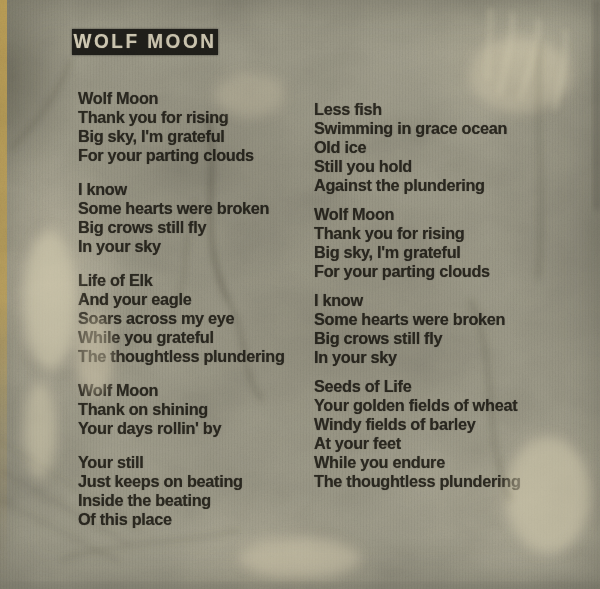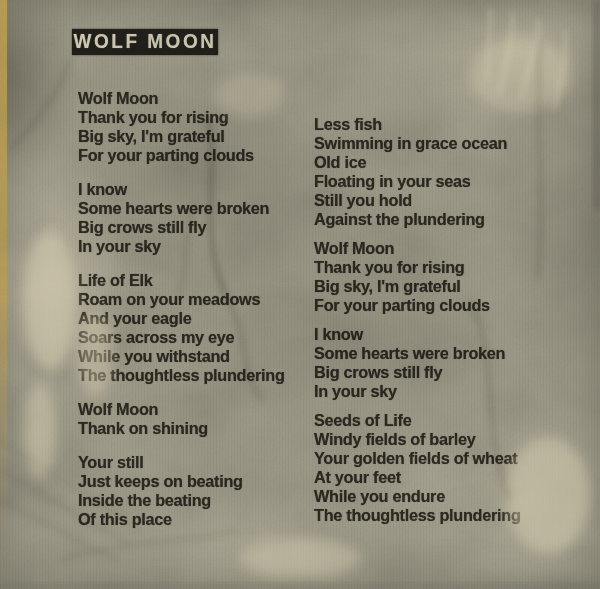--- a/index.html
+++ b/index.html
@@ -51,21 +51,21 @@
     color:#45423b;
     font-size:16.3px;
     line-height:19px;
     font-weight:bold;
     letter-spacing:-0.3px;
     mix-blend-mode:multiply;
     text-shadow:0 0 1px rgba(64,61,55,0.6);
     white-space:nowrap;
   }
   .col-left{left:78px;top:89px;}
-  .col-right{left:314px;top:115px;}
+  .col-right{left:314px;top:100px;}
   .col-left .stanza{margin-bottom:15px;}
   .col-right .stanza{margin-bottom:10px;}
   .texture{
     position:absolute;left:0;top:0;
     pointer-events:none;
   }
 </style>
 </head>
 <body>
 
@@ -85,62 +85,61 @@
         <div class="line">For your parting clouds</div>
       </div>
       <div class="stanza">
         <div class="line">I know</div>
         <div class="line">Some hearts were broken</div>
         <div class="line">Big crows still fly</div>
         <div class="line">In your sky</div>
       </div>
       <div class="stanza">
         <div class="line">Life of Elk</div>
-        <div class="line">Roam on your meadows</div>
         <div class="line">And your eagle</div>
         <div class="line">Soars across my eye</div>
-        <div class="line">While you withstand</div>
+        <div class="line">While you grateful</div>
         <div class="line">The thoughtless plundering</div>
       </div>
       <div class="stanza">
         <div class="line">Wolf Moon</div>
         <div class="line">Thank on shining</div>
+        <div class="line">Your days rollin' by</div>
       </div>
       <div class="stanza">
         <div class="line">Your still</div>
         <div class="line">Just keeps on beating</div>
         <div class="line">Inside the beating</div>
         <div class="line">Of this place</div>
       </div>
     </div>
   <div class="col col-right" id="col-right">
       <div class="stanza">
         <div class="line">Less fish</div>
         <div class="line">Swimming in grace ocean</div>
         <div class="line">Old ice</div>
-        <div class="line">Floating in your seas</div>
         <div class="line">Still you hold</div>
         <div class="line">Against the plundering</div>
       </div>
       <div class="stanza">
         <div class="line">Wolf Moon</div>
         <div class="line">Thank you for rising</div>
         <div class="line">Big sky, I'm grateful</div>
         <div class="line">For your parting clouds</div>
       </div>
       <div class="stanza">
         <div class="line">I know</div>
         <div class="line">Some hearts were broken</div>
         <div class="line">Big crows still fly</div>
         <div class="line">In your sky</div>
       </div>
       <div class="stanza">
         <div class="line">Seeds of Life</div>
+        <div class="line">Your golden fields of wheat</div>
         <div class="line">Windy fields of barley</div>
-        <div class="line">Your golden fields of wheat</div>
         <div class="line">At your feet</div>
         <div class="line">While you endure</div>
         <div class="line">The thoughtless plundering</div>
       </div>
     </div>
 
   <svg class="texture" width="600" height="589" viewBox="0 0 600 589" aria-hidden="true">
     <defs>
       <filter id="grain" x="0%" y="0%" width="100%" height="100%">
         <feTurbulence type="fractalNoise" baseFrequency="0.7" numOctaves="2" seed="11" stitchTiles="stitch"></feTurbulence>

